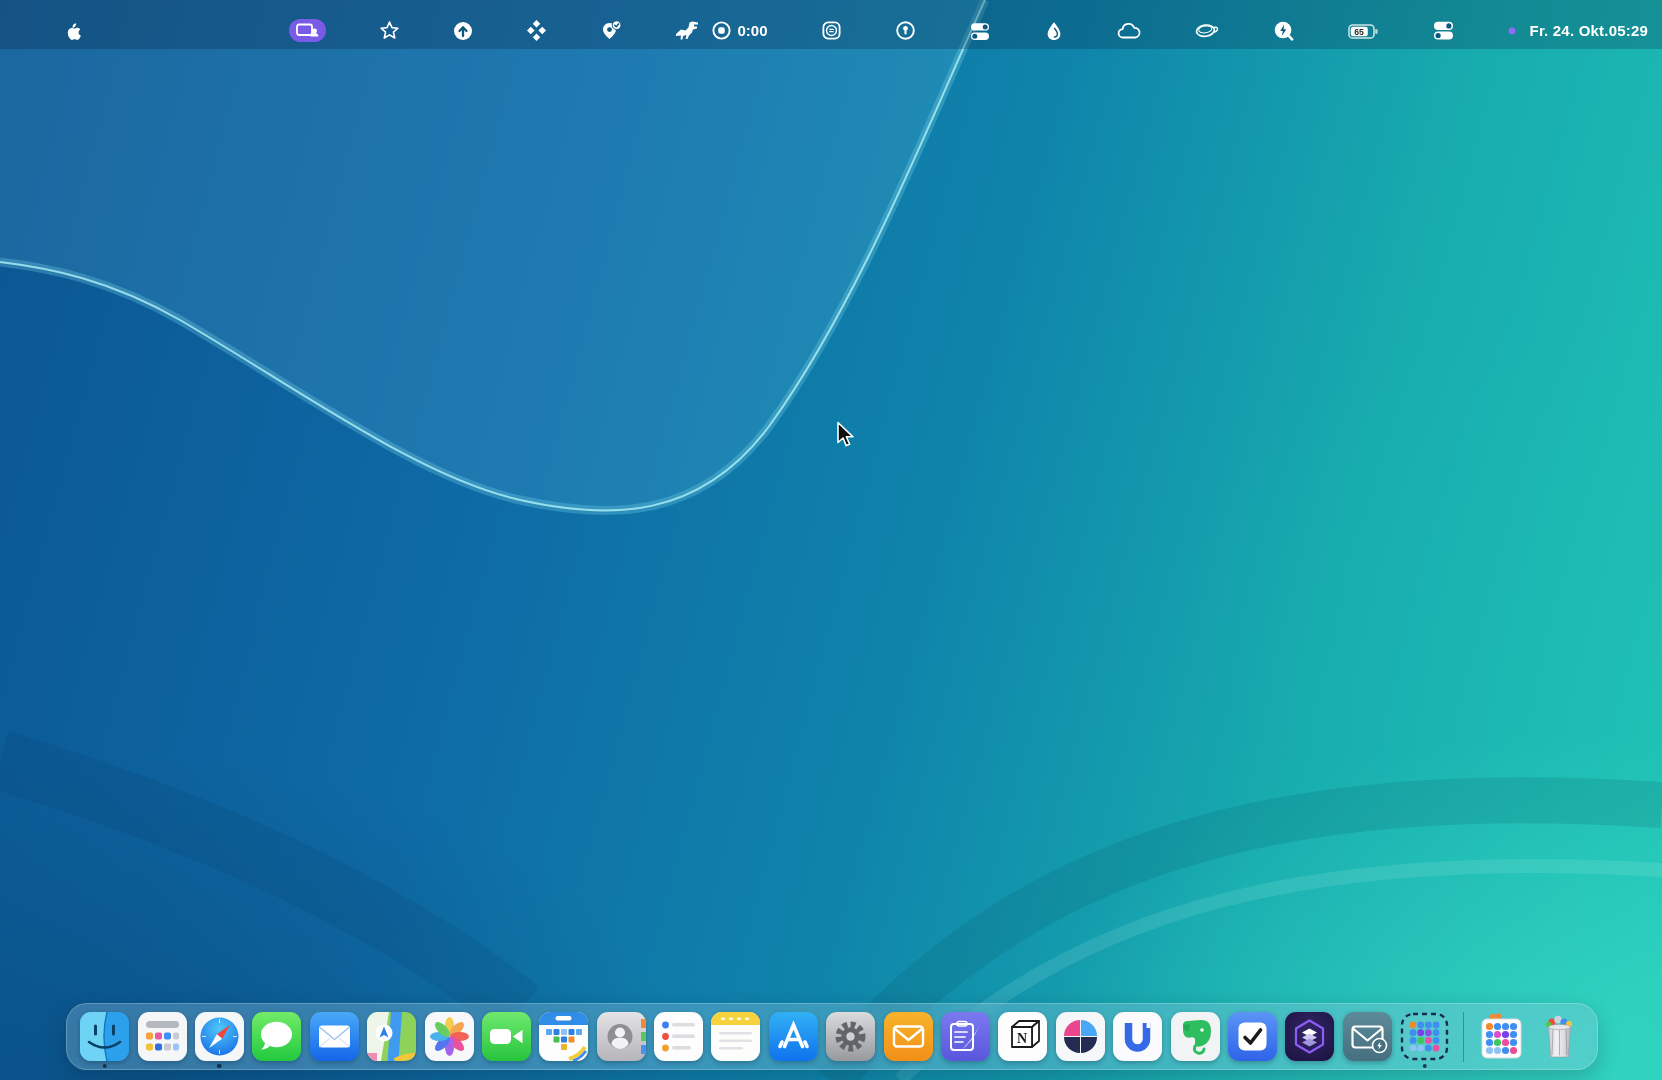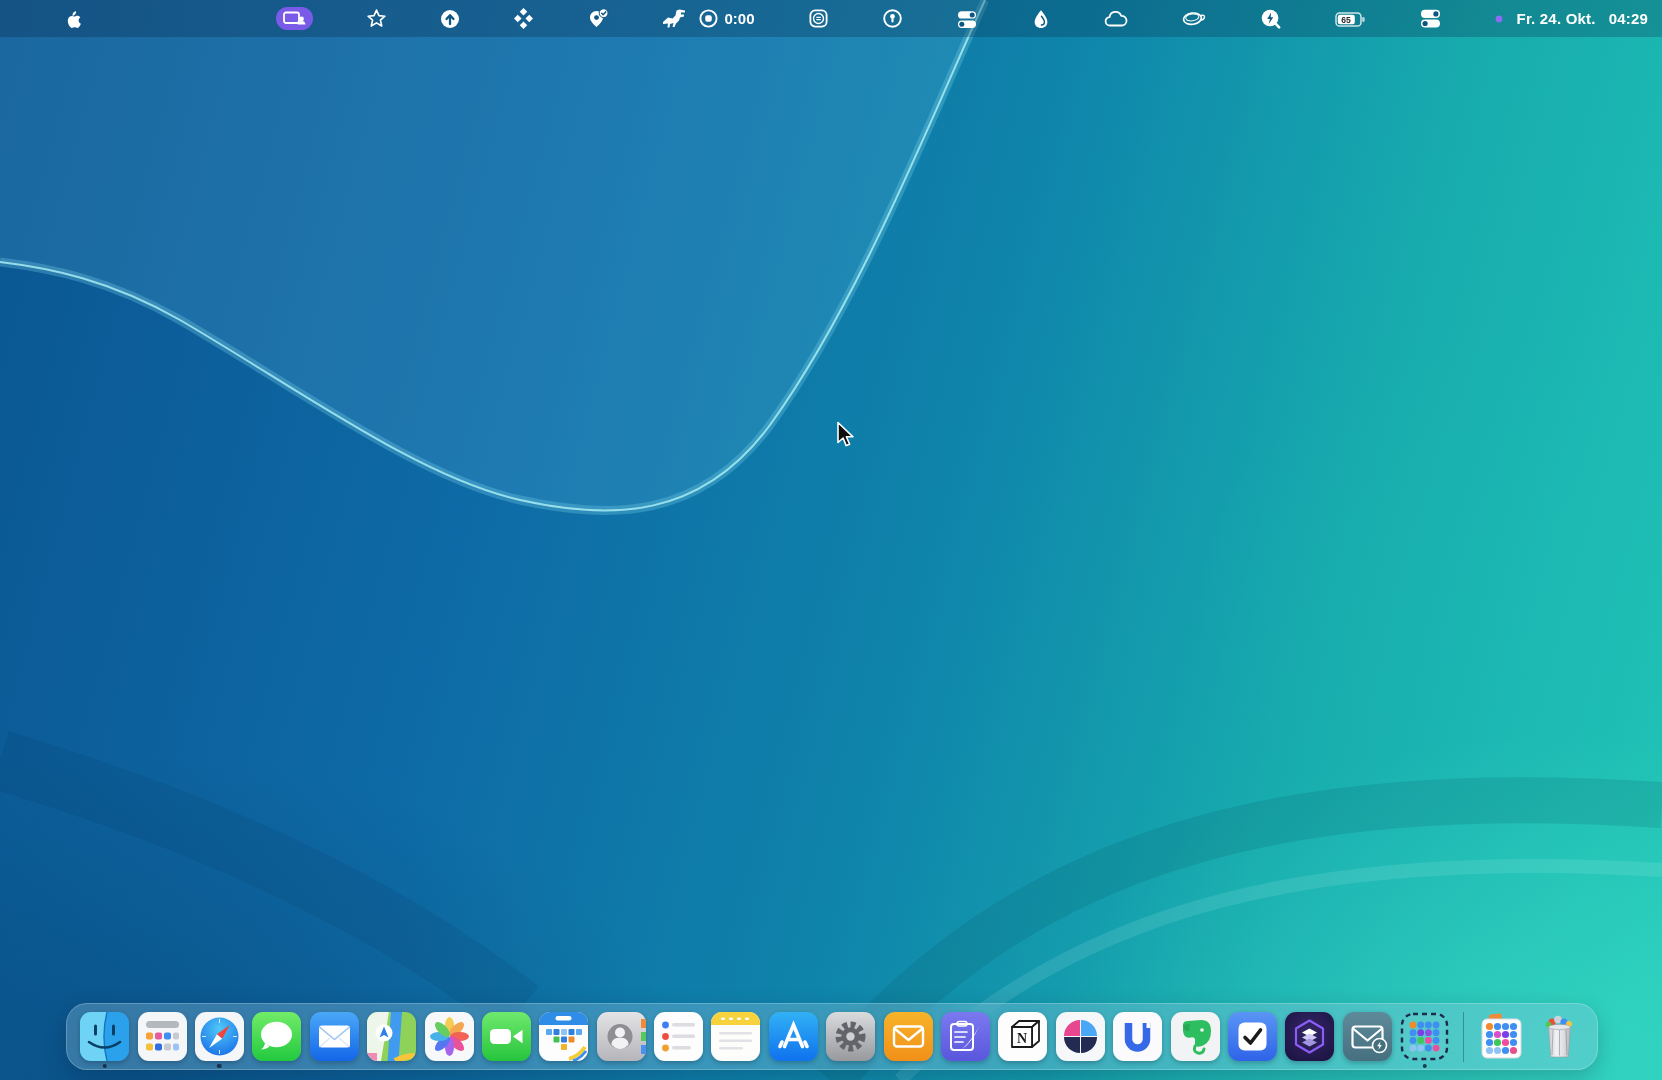--- a/index.html
+++ b/index.html
@@ -15,28 +15,28 @@
       radial-gradient(900px 560px at 8% 102%, rgba(6,52,96,.35), transparent 62%),
       radial-gradient(760px 480px at 94% 98%, rgba(80,240,210,.38), transparent 68%),
       radial-gradient(700px 420px at 101% 55%, rgba(30,190,180,.22), transparent 70%),
       linear-gradient(105deg,#0a5591 0%,#0e6ba6 32%,#0f85ab 56%,#17abae 76%,#22c6b7 100%);
   }
   .wallpaper svg{position:absolute;inset:0;display:block;}
   
   .menubar{
     position:absolute;top:0;left:0;right:0;height:37px;
     background:linear-gradient(90deg, rgba(8,44,80,.34), rgba(6,60,88,.30));
-    display:flex;align-items:center;padding:0 14px 0 20px;
+    display:flex;align-items:center;padding:12px 14px 0 20px;
     color:#fff;font-size:15px;font-weight:600;
   }
   .mb-right{margin-left:auto;display:flex;align-items:center;gap:9px;}
   .mb-ico{display:flex;align-items:center;justify-content:center;height:24px;margin-left:44px;}
   .mb-ico svg{display:block;}
   .timer-group{display:flex;align-items:center;gap:5px;}
-  .clock{display:flex;align-items:center;gap:13px;margin-left:5px;letter-spacing:.2px;text-align:center;}
+  .clock{display:flex;align-items:center;margin-left:5px;letter-spacing:.2px;text-align:center;}
   
   .dock{
     position:absolute;left:66px;right:64px;bottom:10px;height:67px;
     border-radius:21px;
     background:rgba(150,198,223,.32);
     box-shadow:inset 0 0 0 1px rgba(255,255,255,.22), 0 8px 22px rgba(0,25,45,.22);
     backdrop-filter:blur(16px);
     display:flex;align-items:center;justify-content:center;gap:8.4px;padding:0 10px;
   }
   .dock-item{position:relative;width:49px;height:49px;flex:0 0 auto;}
@@ -209,21 +209,21 @@
     </div>
 
     <div class="mb-ico">
       <svg width="8" height="8" viewBox="0 0 8 8">
         <circle cx="4" cy="4" r="3.4" fill="#8e6bf5"></circle>
       </svg>
     </div>
 
     <div class="clock">
       <span>Fr. 24. Okt.</span>
-      <span>04:29</span>
+      <span>05:29</span>
     </div>
   </div>
 </div>
 
 <div class="dock">
 
   <div class="dock-item">
     <div class="tile">
       <svg viewBox="0 0 49 49">
         <rect width="49" height="49" fill="#2ba1ec"></rect>

